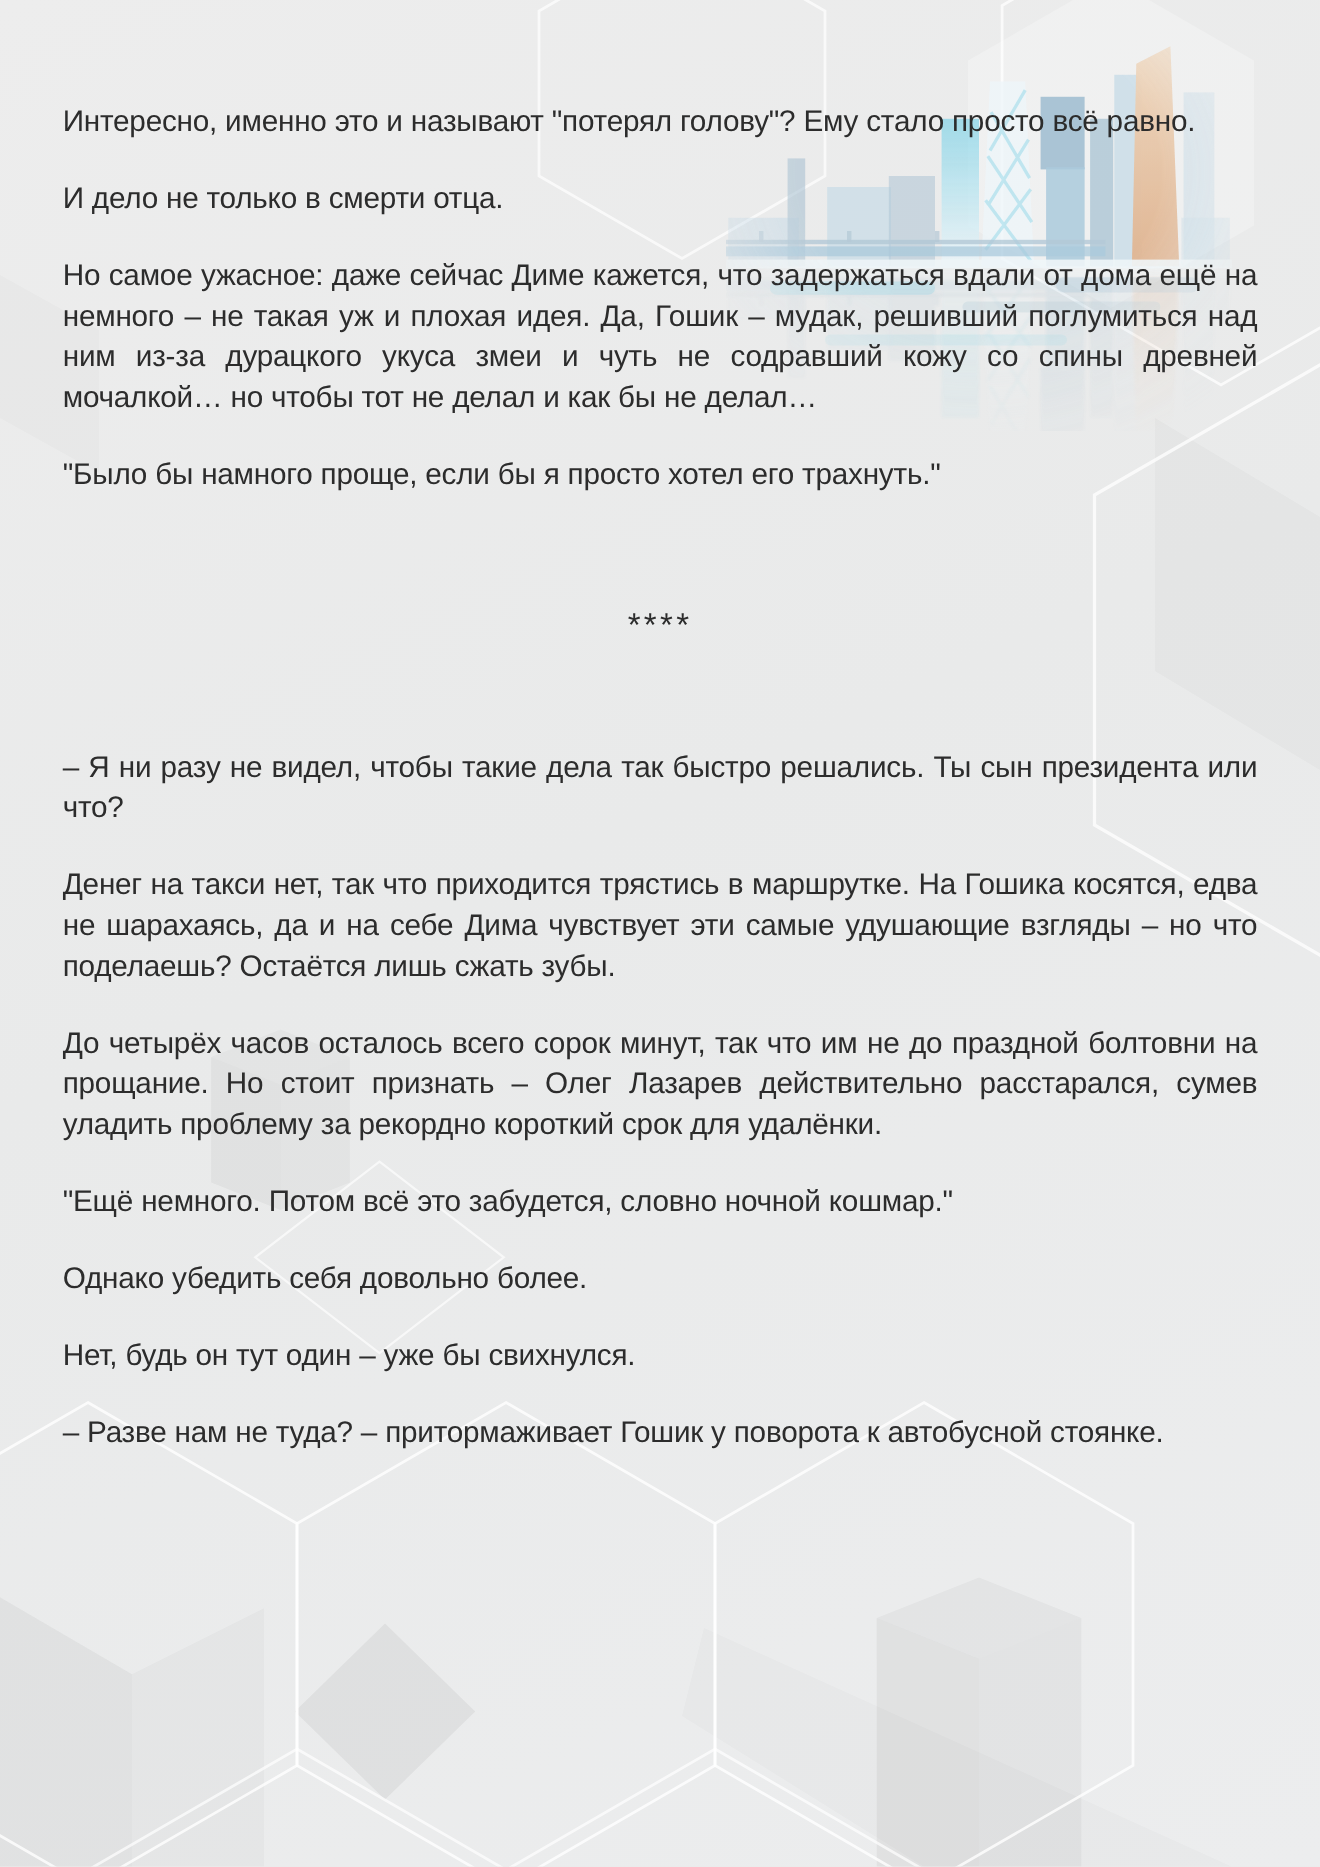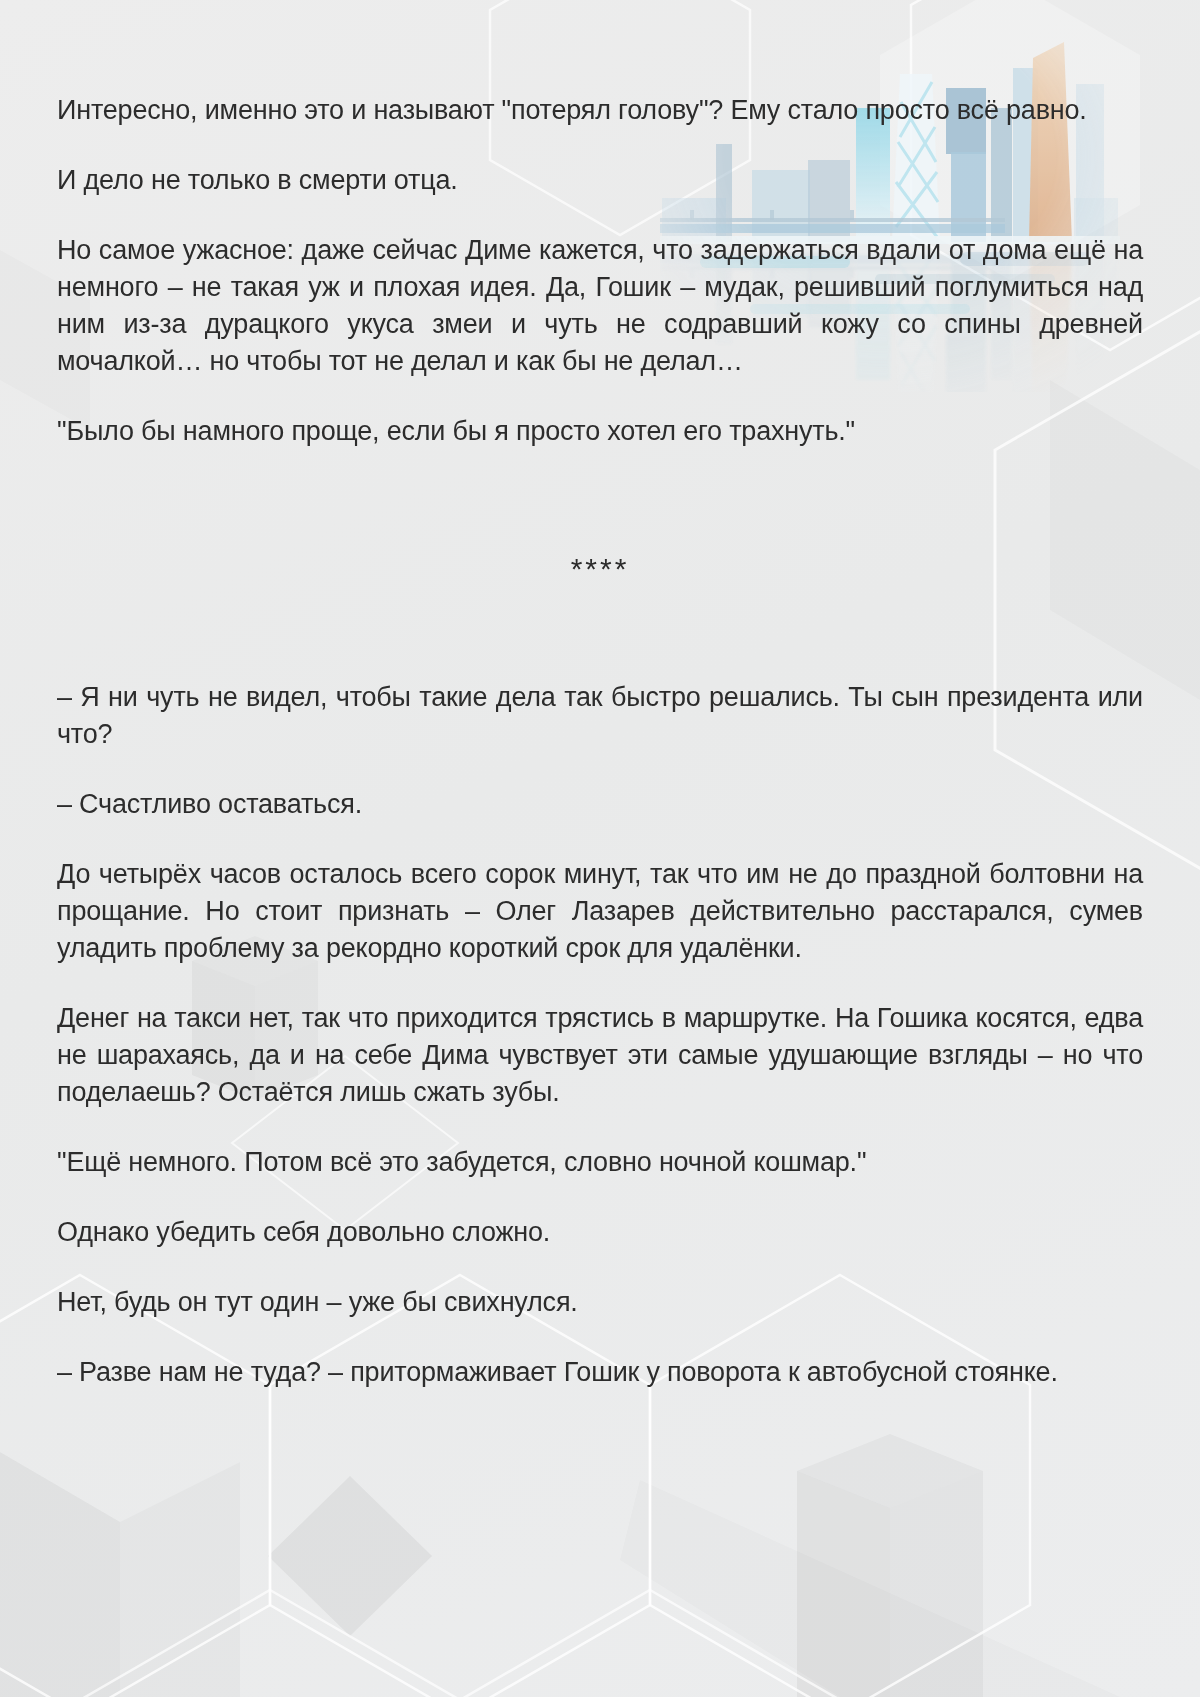--- a/index.html
+++ b/index.html
@@ -142,23 +142,22 @@
       </g>
     </g>
   </svg>
 
   <main class="content">
       <p class="para">Интересно, именно это и называют "потерял голову"? Ему стало просто всё равно.</p>
       <p class="para">И дело не только в смерти отца.</p>
       <p class="para">Но самое ужасное: даже сейчас Диме кажется, что задержаться вдали от дома ещё на немного – не такая уж и плохая идея. Да, Гошик – мудак, решивший поглумиться над ним из-за дурацкого укуса змеи и чуть не содравший кожу со спины древней мочалкой… но чтобы тот не делал и как бы не делал…</p>
       <p class="para">"Было бы намного проще, если бы я просто хотел его трахнуть."</p>
       <p class="separator">****</p>
-      <p class="para">– Я ни чуть не видел, чтобы такие дела так быстро решались. Ты сын президента или что?</p>
-      <p class="para">– Счастливо оставаться.</p>
+      <p class="para">– Я ни разу не видел, чтобы такие дела так быстро решались. Ты сын президента или что?</p>
+      <p class="para">Денег на такси нет, так что приходится трястись в маршрутке. На Гошика косятся, едва не шарахаясь, да и на себе Дима чувствует эти самые удушающие взгляды – но что поделаешь? Остаётся лишь сжать зубы.</p>
       <p class="para">До четырёх часов осталось всего сорок минут, так что им не до праздной болтовни на прощание. Но стоит признать – Олег Лазарев действительно расстарался, сумев уладить проблему за рекордно короткий срок для удалёнки.</p>
-      <p class="para">Денег на такси нет, так что приходится трястись в маршрутке. На Гошика косятся, едва не шарахаясь, да и на себе Дима чувствует эти самые удушающие взгляды – но что поделаешь? Остаётся лишь сжать зубы.</p>
       <p class="para">"Ещё немного. Потом всё это забудется, словно ночной кошмар."</p>
-      <p class="para">Однако убедить себя довольно сложно.</p>
+      <p class="para">Однако убедить себя довольно более.</p>
       <p class="para">Нет, будь он тут один – уже бы свихнулся.</p>
       <p class="para">– Разве нам не туда? – притормаживает Гошик у поворота к автобусной стоянке.</p>
     </main>
 
 </div>
 
 </body></html>

